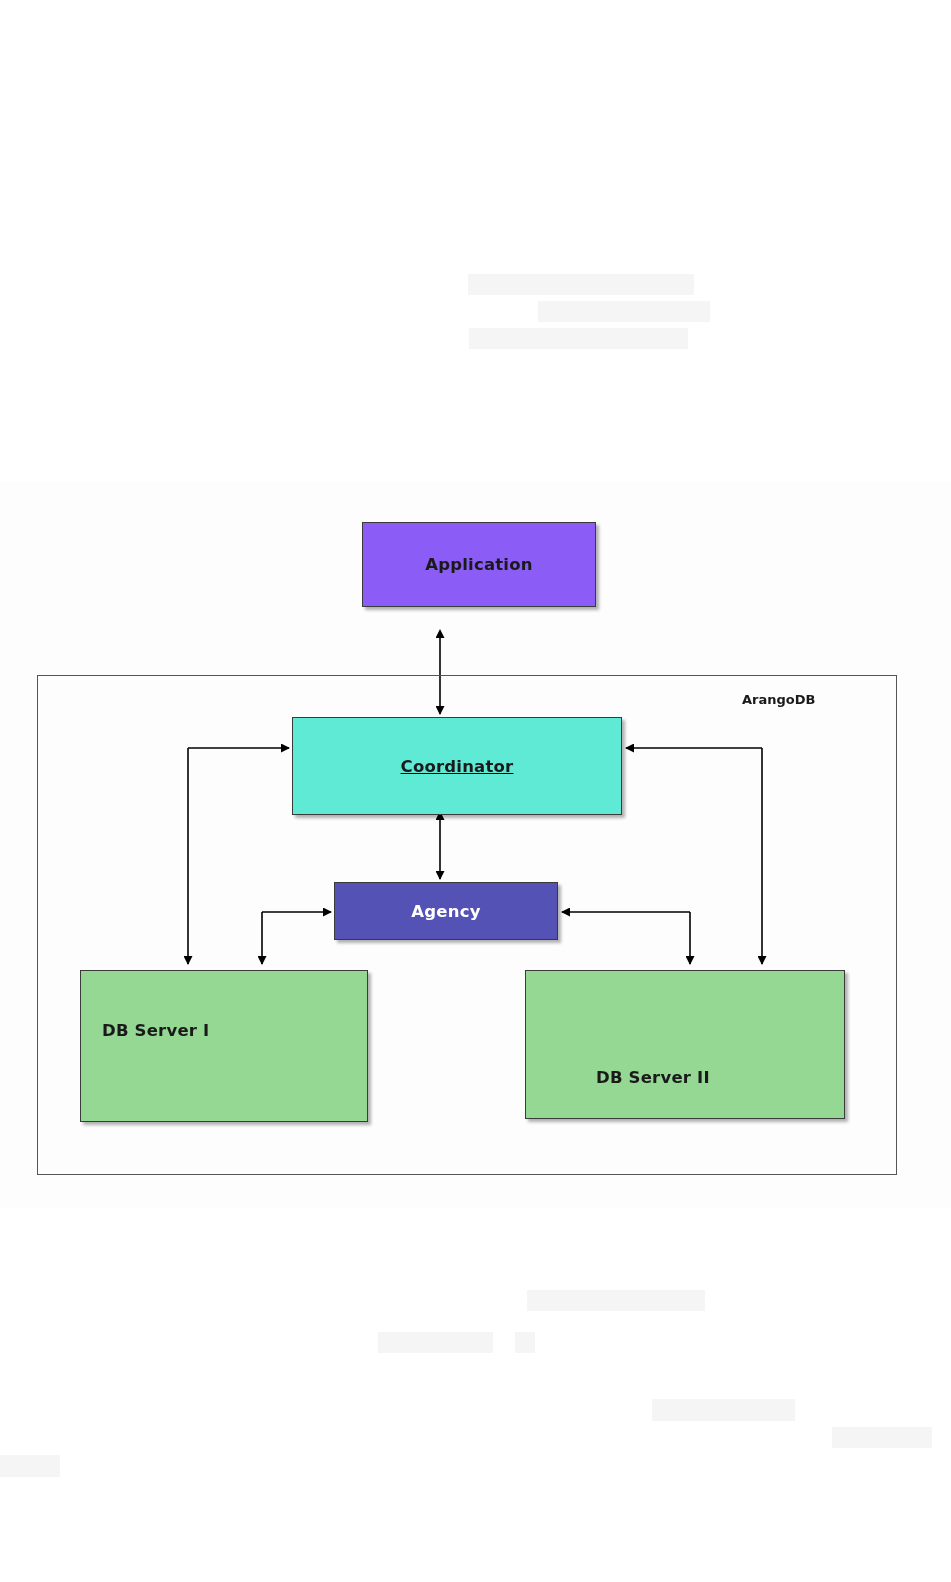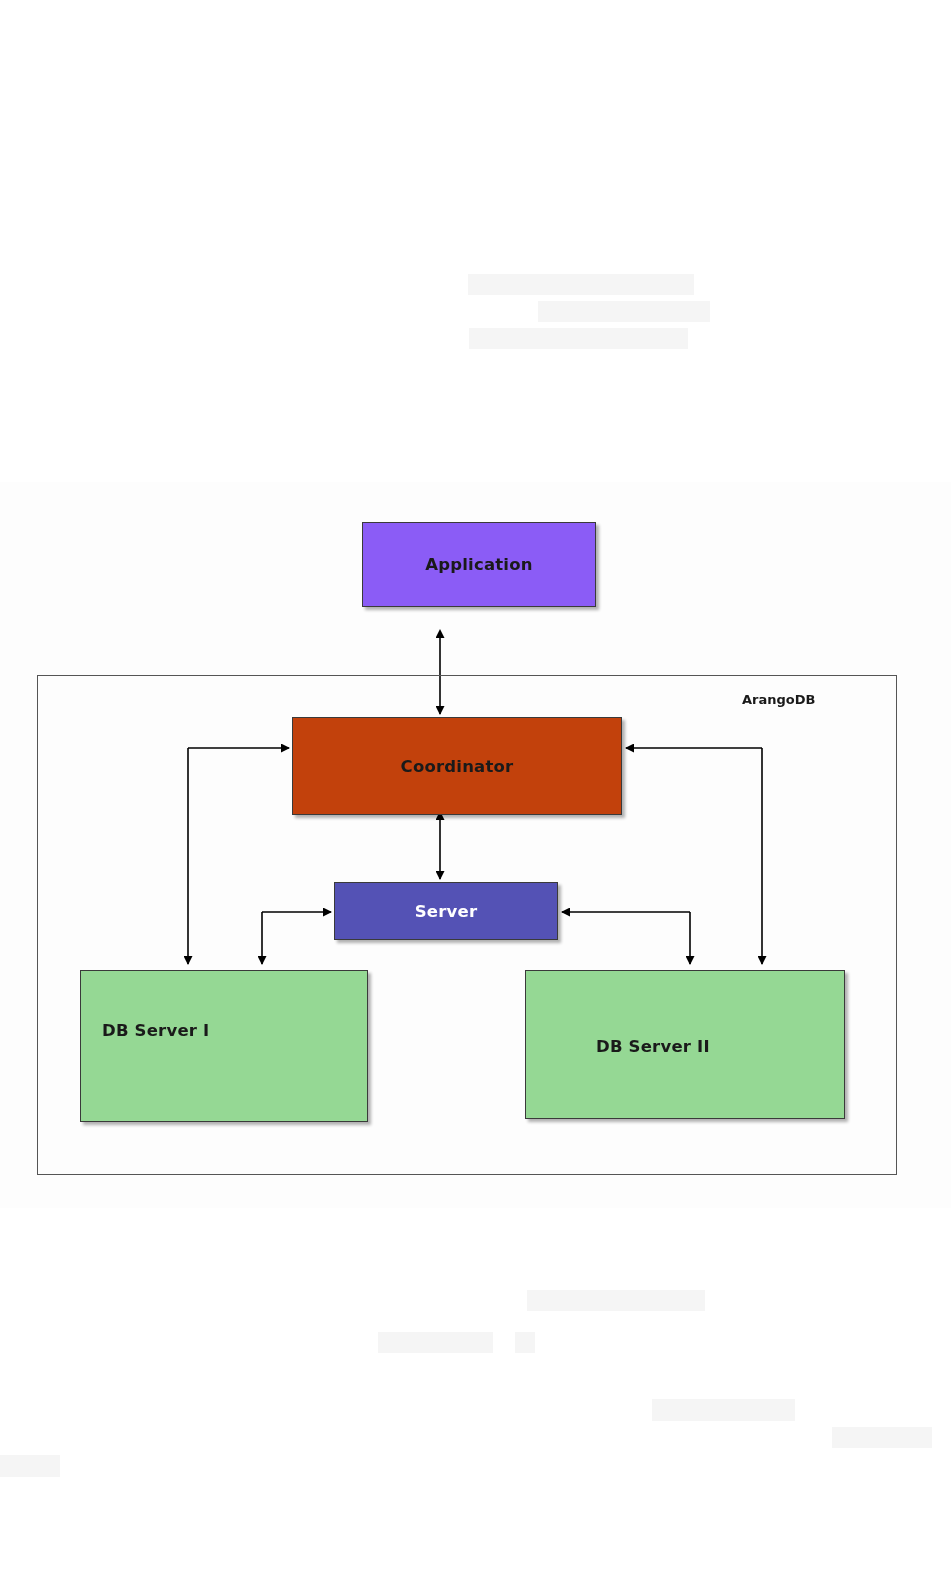--- a/index.html
+++ b/index.html
@@ -65,21 +65,22 @@
 
   #node-application {
     left: 334px; top: 522px;
     width: 234px; height: 85px;
     background: #8b5cf6;
     margin-left: 28px;
   }
   #node-coordinator {
     left: 292px; top: 717px;
     width: 330px; height: 98px;
-    background: #c2410c;
+    background: #5eead4;
+    text-decoration: underline;
   }
   #node-agency {
     left: 334px; top: 882px;
     width: 224px; height: 58px;
     background: #5452b5;
   }
   #node-agency .label { color: #ffffff; }
 
   #node-dbserver1 {
     left: 80px; top: 970px;
@@ -90,21 +91,21 @@
   }
   #node-dbserver1 .label {
     margin-left: 21px;
     margin-top: 50px;
   }
   #node-dbserver2 {
     left: 525px; top: 970px;
     width: 320px; height: 149px;
     background: #95d894;
     justify-content: flex-start;
-    align-items: flex-start;
+    align-items: center;
   }
   #node-dbserver2 .label {
     margin-left: 70px;
     margin-top: 66px;
   }
 
   
   #container-arangodb {
     position: absolute;
     box-sizing: border-box;
@@ -176,21 +177,21 @@
 
   <div class="node" id="node-application">
     <span class="label">Application</span>
   </div>
 
   <div class="node" id="node-coordinator">
     <span class="label">Coordinator</span>
   </div>
 
   <div class="node" id="node-agency">
-    <span class="label">Server</span>
+    <span class="label">Agency</span>
   </div>
 
   <div class="node" id="node-dbserver1">
     <span class="label">DB Server I</span>
   </div>
 
   <div class="node" id="node-dbserver2">
     <span class="label">DB Server II</span>
   </div>
 

